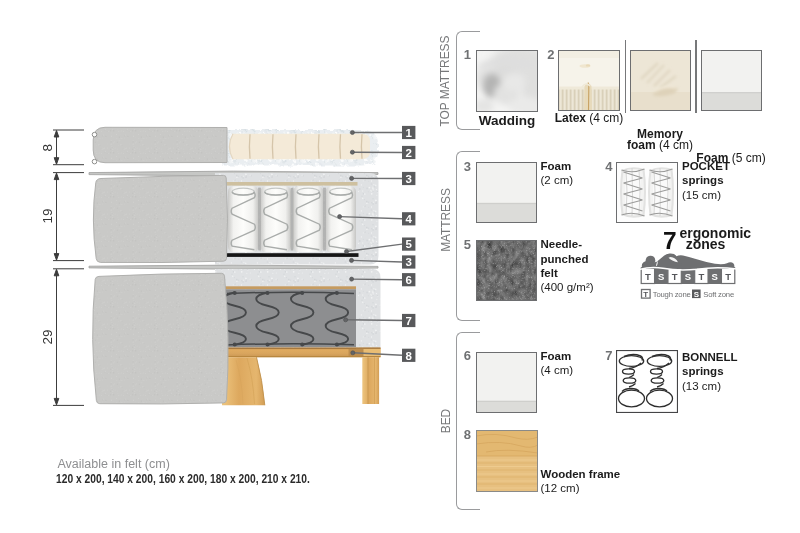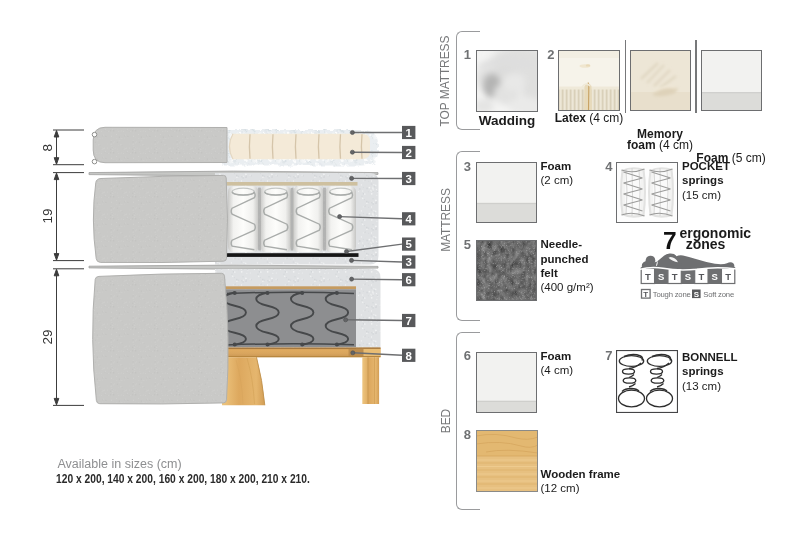--- a/index.html
+++ b/index.html
@@ -386,21 +386,21 @@
 
 <div class="abs side" style="left:540.5px;top:348.8px;">Foam<br><span class="rg">(4 cm)</span></div>
 
 <div class="abs side" style="left:682px;top:349.7px;">BONNELL<br>springs<br><span class="rg">(13 cm)</span></div>
 
 <div class="abs side" style="left:540.5px;top:427px;margin-top:40px;">Wooden frame<br><span class="rg">(12 cm)</span></div>
 
 <div class="abs" style="left:663px;top:226.5px;font-size:24.5px;font-weight:bold;color:#111;">7</div>
 <div class="abs" style="left:679.5px;top:227.8px;font-size:14px;font-weight:bold;color:#1b1b1b;line-height:11.2px;width:52px;text-align:center;">ergonomic<br>zones</div>
 
-<div class="abs" style="left:57.5px;top:456.5px;font-size:12.5px;color:#8e8f91;">Available in sizes (cm)</div>
+<div class="abs" style="left:57.5px;top:456.5px;font-size:12.5px;color:#8e8f91;">Available in felt (cm)</div>
 
 <div class="abs" style="left:56px;top:471px;font-size:13.5px;font-weight:bold;color:#2b2b2b;transform:scaleX(0.76);transform-origin:0 50%;white-space:nowrap;">120 x 200, 140 x 200, 160 x 200, 180 x 200, 210 x 210.</div>
 
 <svg class="abs" style="left:476px;top:49.5px" width="62" height="62" viewBox="0 0 62 62">
 <defs>
       <filter id="blur3" x="-40%" y="-40%" width="180%" height="180%">
         <feGaussianBlur stdDeviation="3"></feGaussianBlur>
       </filter>
 <filter id="blur5" x="-40%" y="-40%" width="180%" height="180%">
         <feGaussianBlur stdDeviation="5"></feGaussianBlur>

